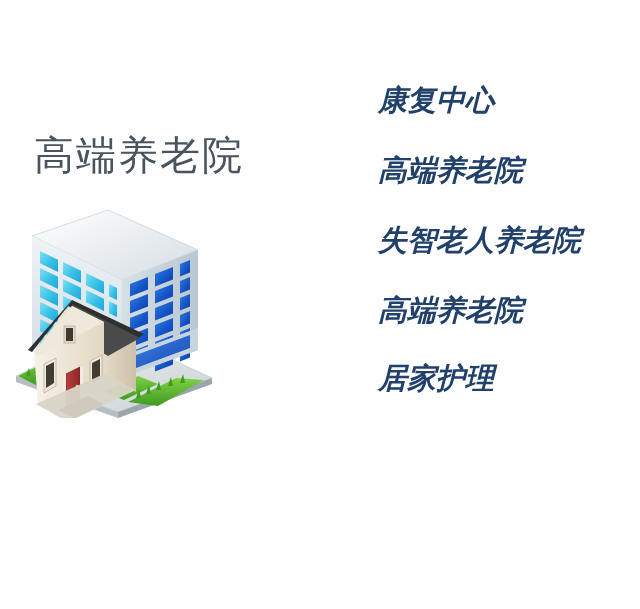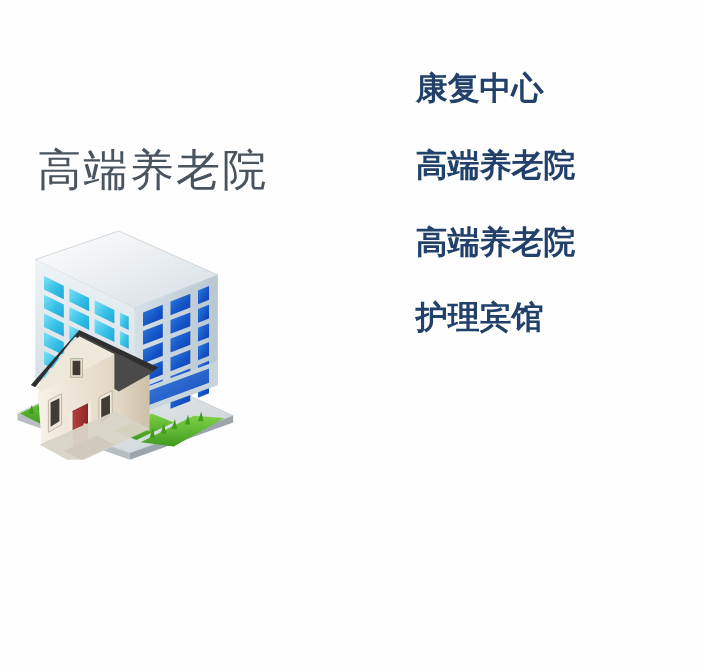--- a/index.html
+++ b/index.html
@@ -38,22 +38,23 @@
     top: 206px;
     width: 212px;
     height: 212px;
   }
   #illustration svg { display:block; width:100%; height:100%; }
 
   
   #service-list {
     position: absolute;
     left: 378px;
-    top: 46px;
+    top: 65px;
     width: 258px;
+    font-style: italic;
   }
   .service-item {
     height: 70px;
     display: flex;
     align-items: center;
     font-size: 29px;
     line-height: 1.05;
     font-weight: 700;
     color: #21406a;
     letter-spacing: 0px;
@@ -249,17 +250,18 @@
 
         <polygon points="28,198 96,168 128,184 60,216" fill="#d9d4c7" opacity="0.95"></polygon>
         <polygon points="50,204 80,190 96,198 66,212" fill="#cfcabd"></polygon>
       </g>
     </svg>
   </div>
 
   <div id="service-list">
     <div class="service-item">康复中心</div>
     <div class="service-item">高端养老院</div>
+    <div class="service-item">失智老人养老院</div>
     <div class="service-item">高端养老院</div>
-    <div class="service-item">护理宾馆</div>
+    <div class="service-item">居家护理</div>
   </div>
 
 </div>
 
 </body></html>

